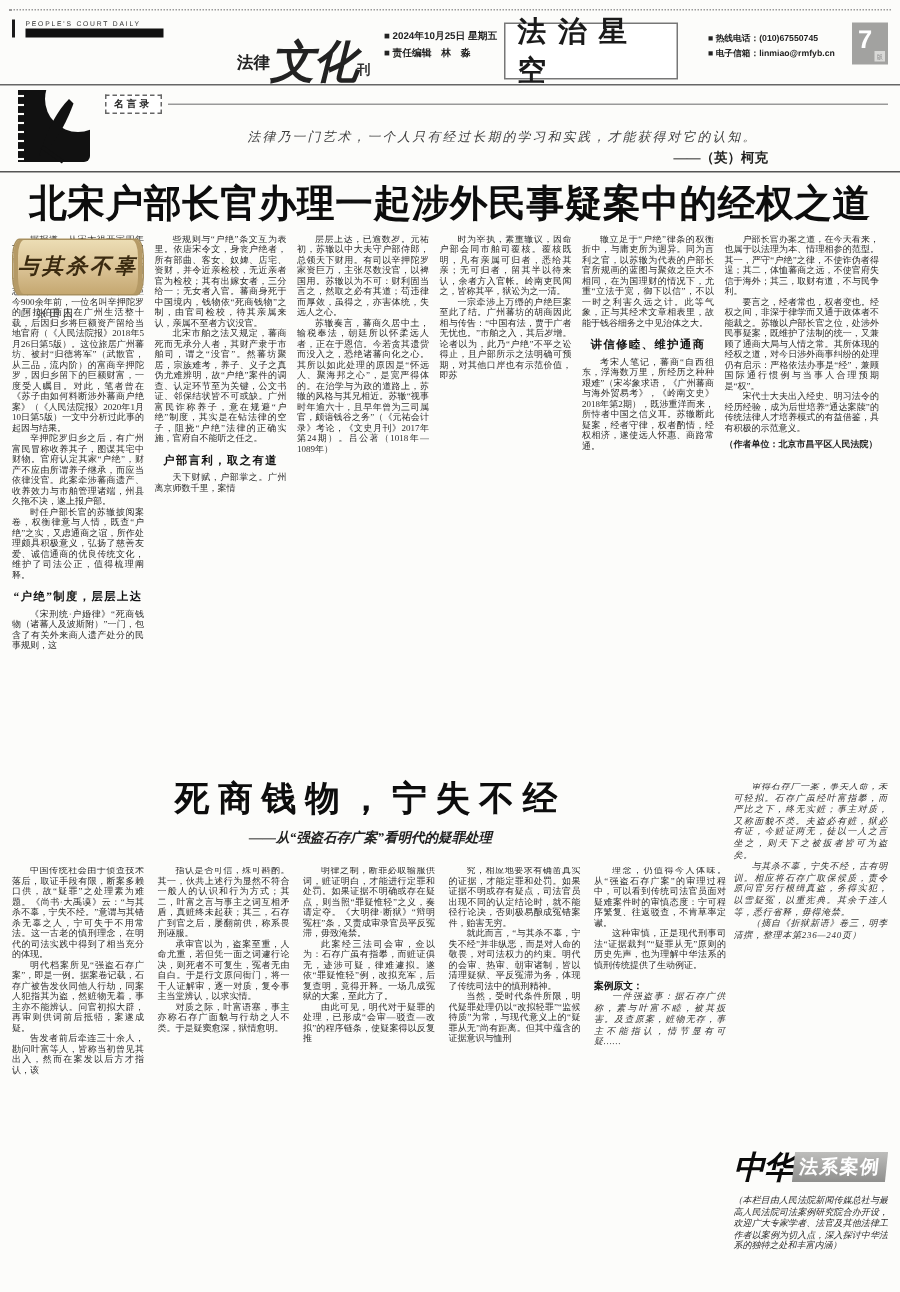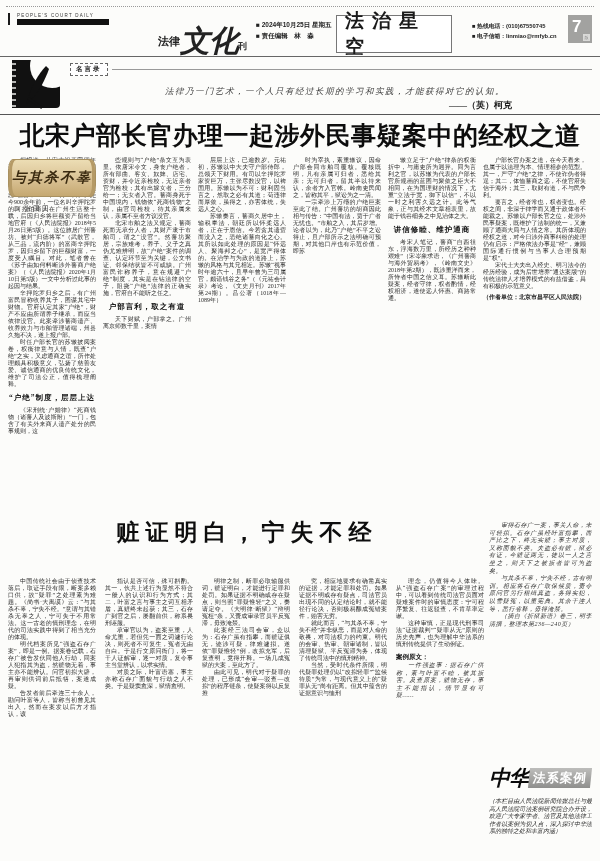--- a/index.html
+++ b/index.html
@@ -173,21 +173,22 @@
       </div>
       <div class="col">
         <p class="body">户部长官办案之道，在今天看来，也属于以法理为本、情理相参的范型。其一，严守“户绝”之律，不使诈伪者得逞；其二，体恤蕃商之远，不使官府失信于海外；其三，取财有道，不与民争利。</p>
         <p class="body">要言之，经者常也，权者变也。经权之间，非深于律学而又通于政体者不能裁之。苏辙以户部长官之位，处涉外民事疑案，既维护了法制的统一，又兼顾了通商大局与人情之常。其所体现的经权之道，对今日涉外商事纠纷的处理仍有启示：严格依法办事是“经”，兼顾国际通行惯例与当事人合理预期是“权”。</p>
         <p class="body">宋代士大夫出入经史、明习法令的经历经验，成为后世培养“通达案牍”的传统法律人才培养模式的有益借鉴，具有积极的示范意义。</p>
         <p class="unit">（作者单位：北京市昌平区人民法院）</p>
       </div>
     </div>
 
   <div class="a2">
-    <div class="a2-title">赃证明白，宁失不经</div>
+    <div class="a2-title">死商钱物，宁失不经</div>
+    <div class="a2-subtitle">——从“强盗石存广案”看明代的疑罪处理</div>
   </div>
   <div class="a2-cols">
       <div class="col">
         <p class="body">中国传统社会由于侦查技术落后，取证手段有限，断案多赖口供，故“疑罪”之处理素为难题。《尚书·大禹谟》云：“与其杀不辜，宁失不经。”意谓与其错杀无辜之人，宁可失于不用常法。这一古老的慎刑理念，在明代的司法实践中得到了相当充分的体现。</p>
         <p class="body">明代档案所见“强盗石存广案”，即是一例。据案卷记载，石存广被告发伙同他人行劫，同案人犯指其为盗，然赃物无着，事主亦不能辨认。问官初拟大辟，再审则供词前后抵牾，案遂成疑。</p>
         <p class="body">告发者前后牵连三十余人，勘问叶富等人，皆称当初曾见其出入，然而在案发以后方才指认，该</p>
       </div>
       <div class="col">
         <p class="body">指认是否可信，殊可斟酌。其一，伙共上述行为显然不符合一般人的认识和行为方式；其二，叶富之言与事主之词互相矛盾，真赃终未起获；其三，石存广到官之后，屡翻前供，称系畏刑诬服。</p>
         <p class="body">承审官以为，盗案至重，人命尤重，若但凭一面之词遽行论决，则死者不可复生，冤者无由自白。于是行文原问衙门，将一干人证解审，逐一对质，复令事主当堂辨认，以求实情。</p>

